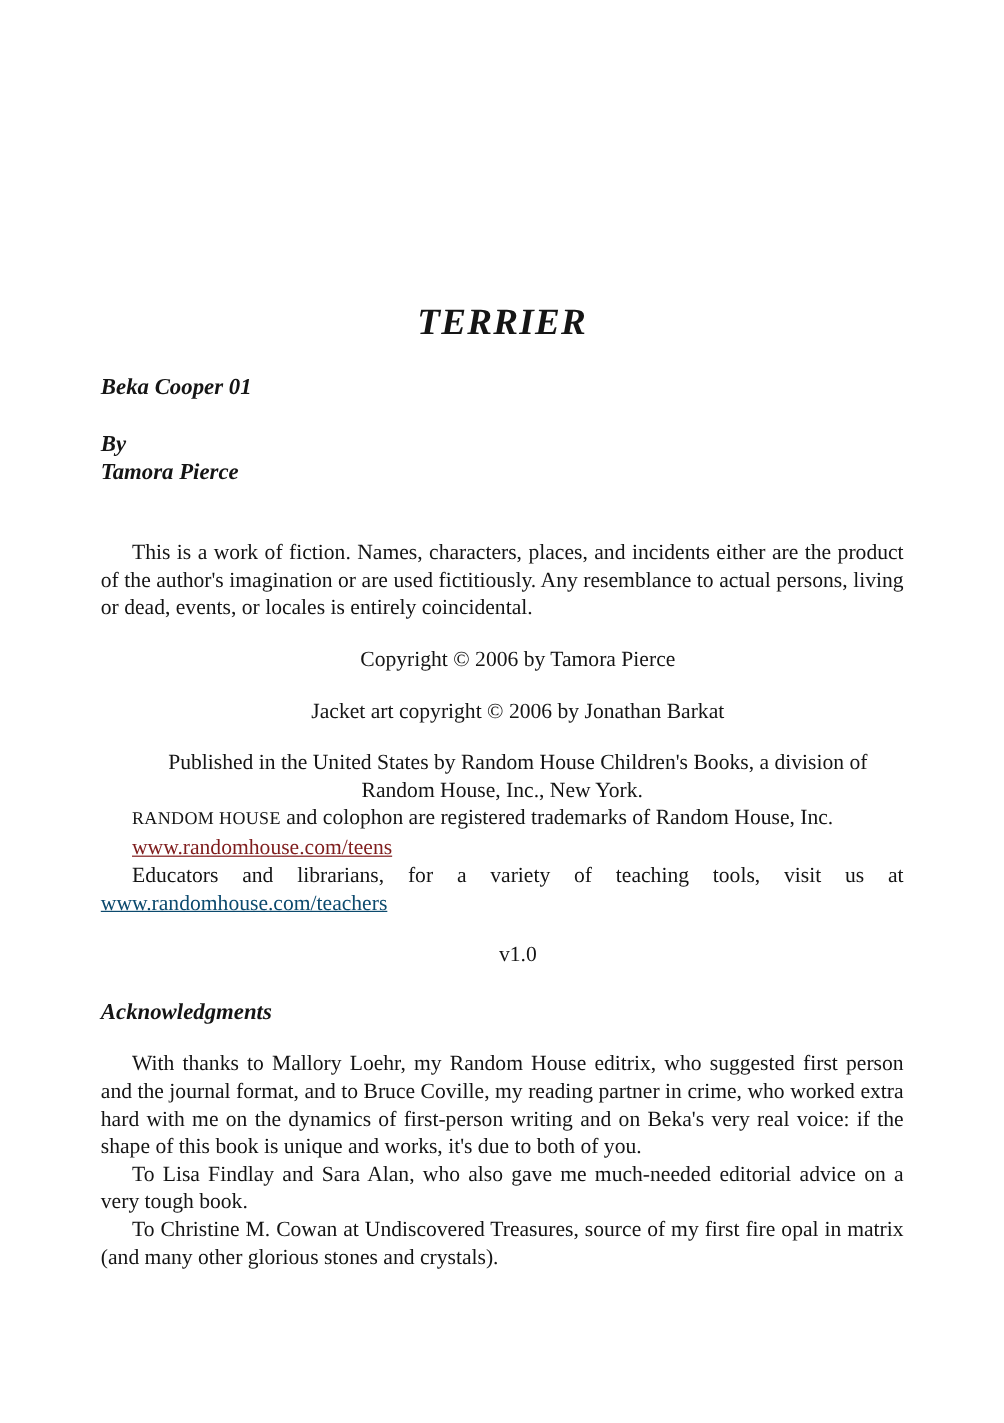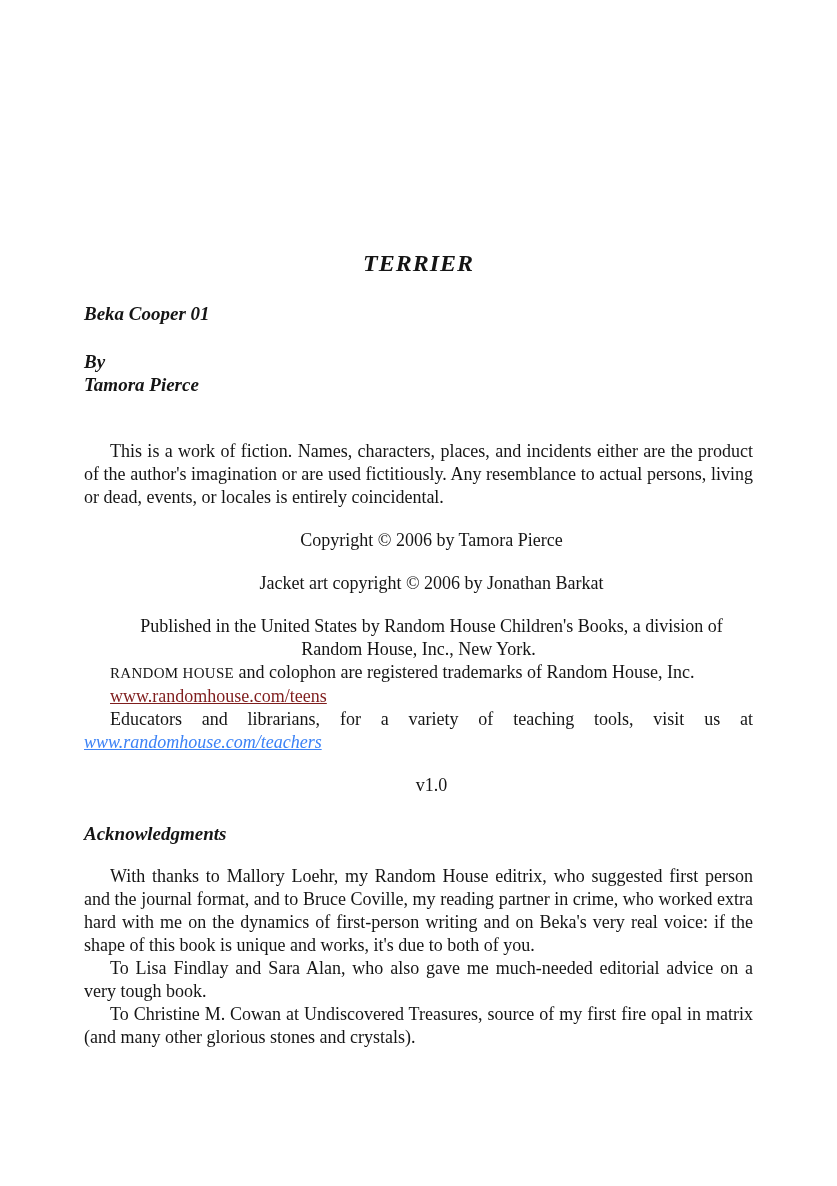--- a/index.html
+++ b/index.html
@@ -11,21 +11,21 @@
     color: #151515;
     overflow: hidden;
   }
   .page {
     box-sizing: border-box;
     width: 837px;
     height: 1186px;
     padding: 250px 84px 0 84px;
   }
   .book-title {
-    font-size: 24px;
+    font-size: 31px;
     font-weight: bold;
     font-style: italic;
     text-align: center;
     letter-spacing: 1px;
     margin: 0 0 26px 0;
   }
   .series-title {
     font-size: 19px;
     font-weight: bold;
     font-style: italic;
@@ -78,21 +78,21 @@
   <p class="body indent spaced">Copyright © 2006 by Tamora Pierce</p>
 
   <p class="body indent spaced">Jacket art copyright © 2006 by Jonathan Barkat</p>
 
   <p class="body indent justify spaced">Published in the United States by Random House Children's Books, a division of Random House, Inc., New York.</p>
 
   <p class="body indent"><span class="smallcaps">RANDOM HOUSE</span><span> and colophon are registered trademarks of Random House, Inc.</span></p>
 
   <p class="body indent"><a class="link" href="#" style="color: #7f1d1d;">www.randomhouse.com/teens</a></p>
 
-  <p class="body indent justify"><span>Educators and librarians, for a variety of teaching tools, visit us at </span><a class="link" href="#" style="color: #3b82f6; font-style: italic;">www.randomhouse.com/teachers</a></p>
+  <p class="body indent justify"><span>Educators and librarians, for a variety of teaching tools, visit us at </span><a class="link" href="#" style="color: #0c4a6e;">www.randomhouse.com/teachers</a></p>
 
   <p class="body indent spaced">v1.0</p>
 
   <h2 class="ack-heading">Acknowledgments</h2>
 
   <p class="body indent justify">With thanks to Mallory Loehr, my Random House editrix, who suggested first person and the journal format, and to Bruce Coville, my reading partner in crime, who worked extra hard with me on the dynamics of first-person writing and on Beka's very real voice: if the shape of this book is unique and works, it's due to both of you.</p>
   <p class="body indent justify">To Lisa Findlay and Sara Alan, who also gave me much-needed editorial advice on a very tough book.</p>
   <p class="body indent justify">To Christine M. Cowan at Undiscovered Treasures, source of my first fire opal in matrix (and many other glorious stones and crystals).</p>
 
 </div>

